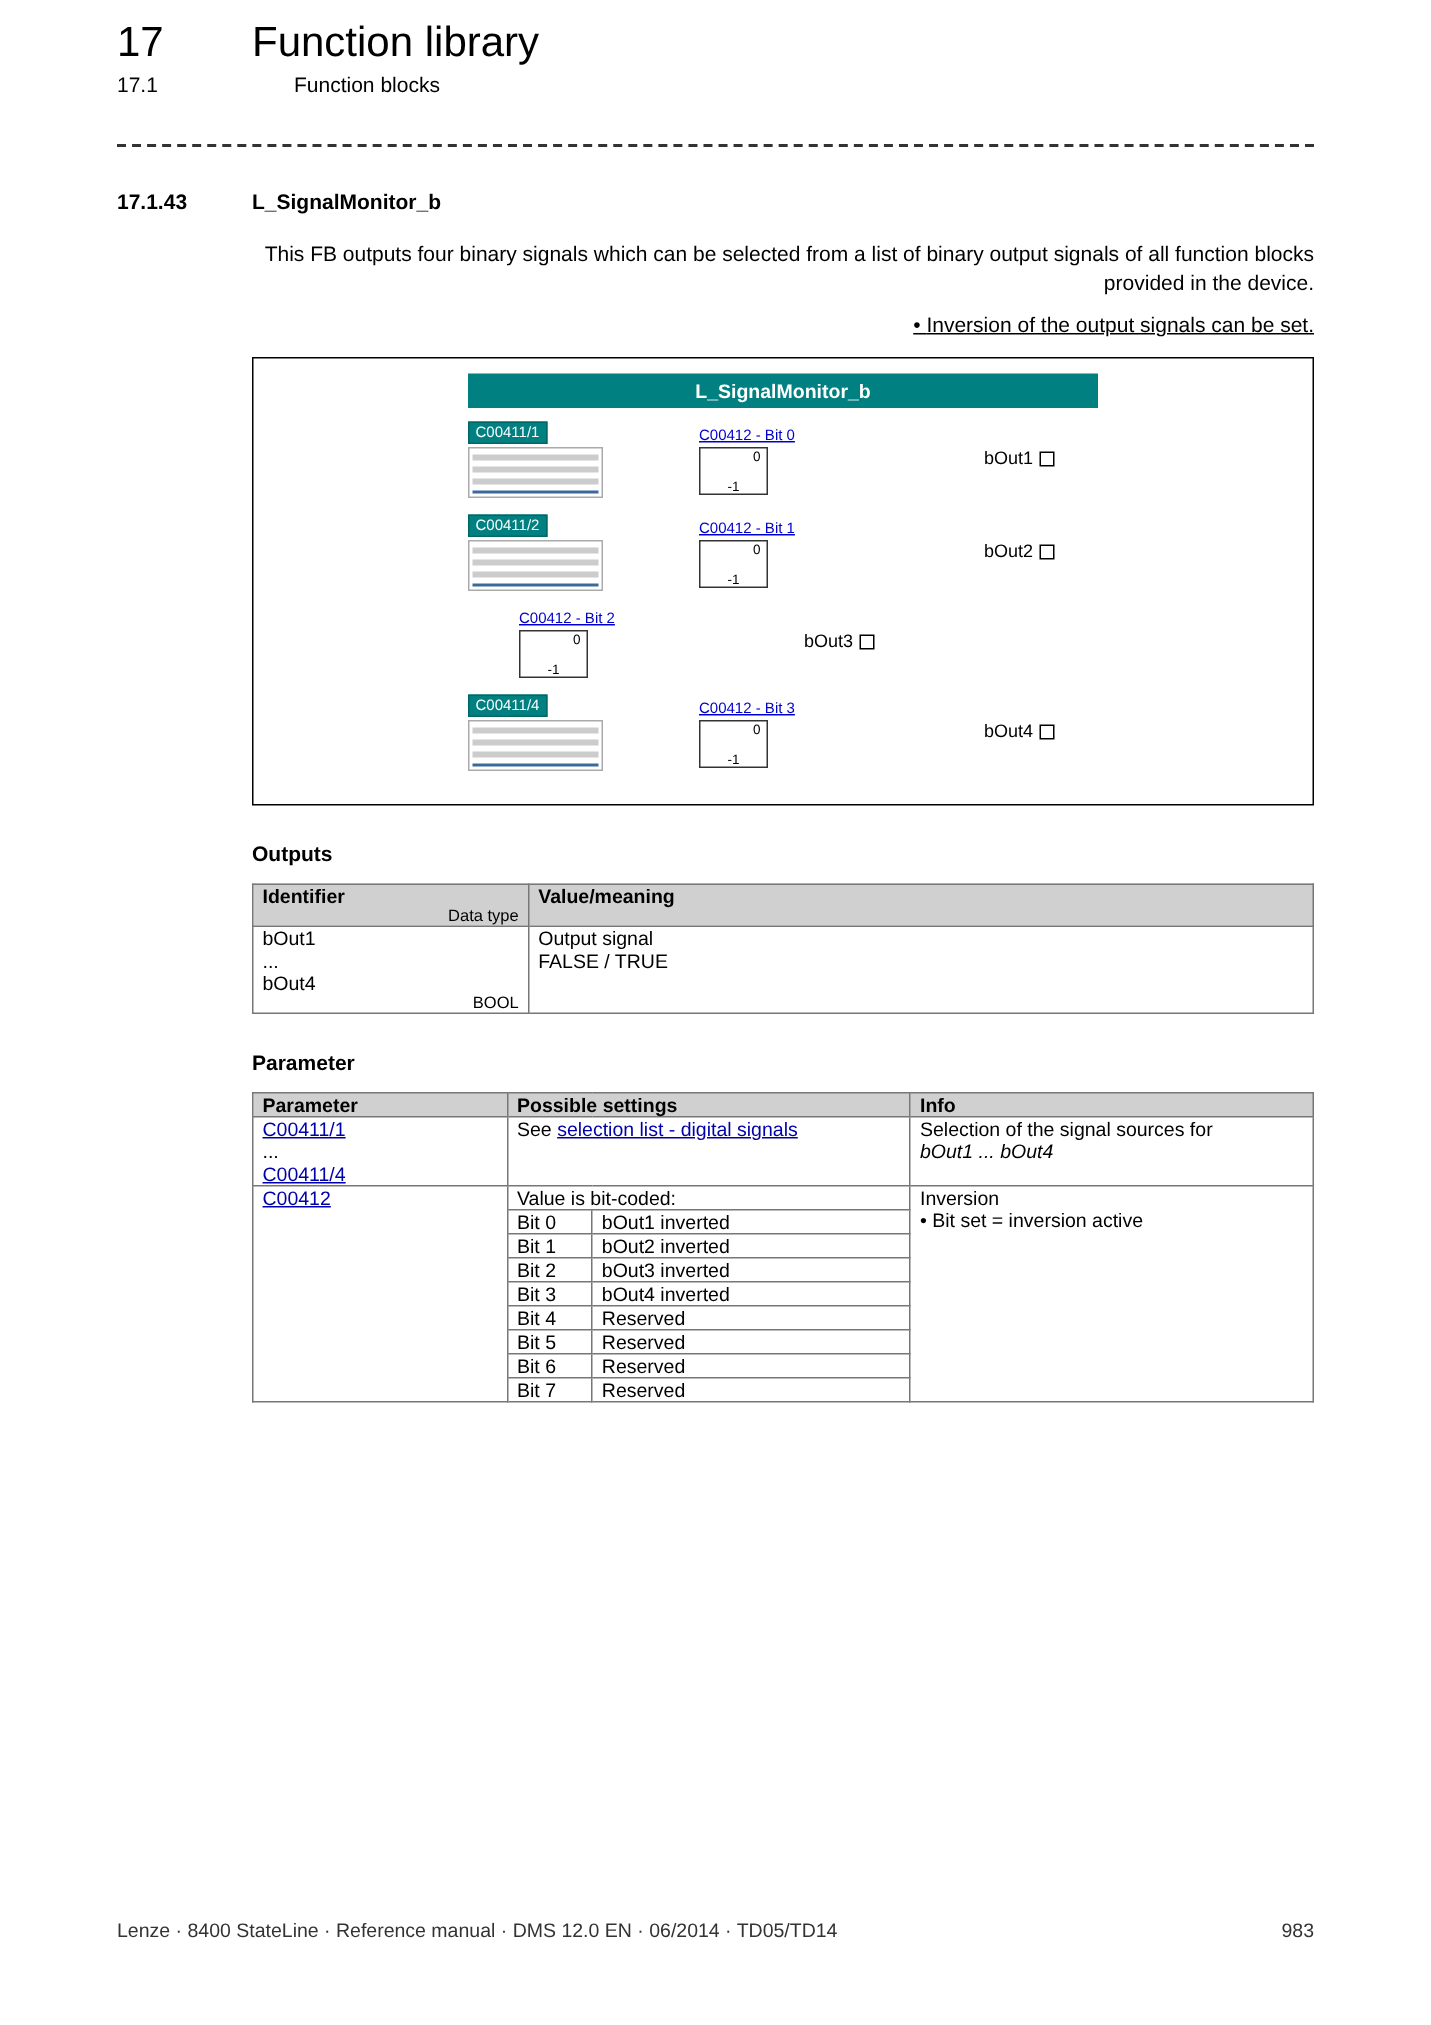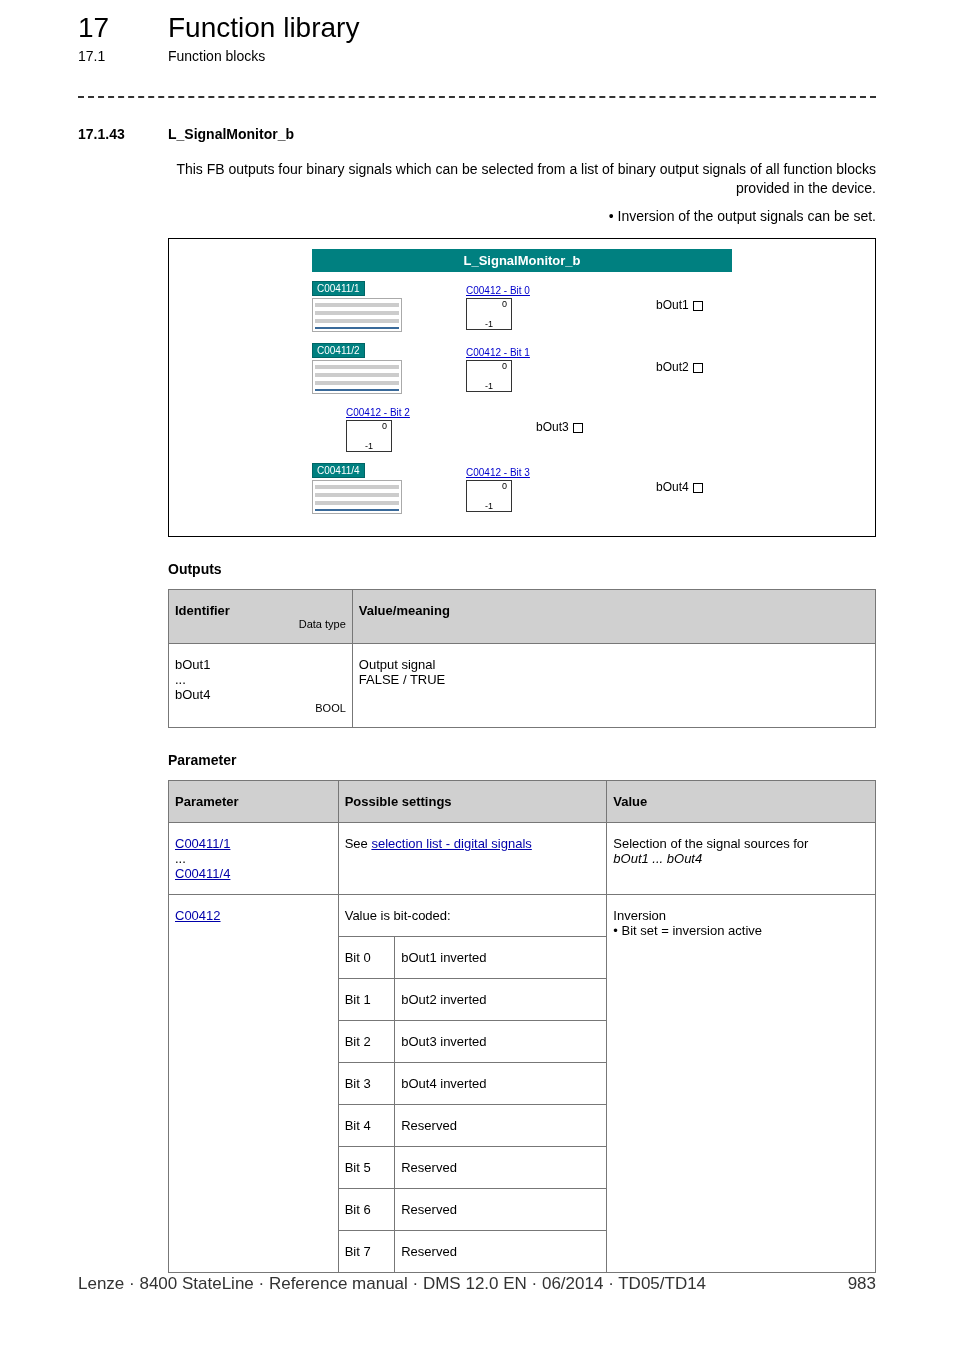--- a/index.html
+++ b/index.html
@@ -10,32 +10,32 @@
       background: #fff;
       color: #000;
       position: relative;
       padding: 12px 78px 0 78px;
     }
     .chapter-line { display: flex; align-items: baseline; }
     .chapter-no { font-size: 28px; font-weight: 400; width: 90px; }
     .chapter-title { font-size: 28px; font-weight: 400; }
     .subchap-line { display: flex; align-items: baseline; margin-top: 4px; }
     .subchap-no { font-size: 14px; width: 90px; }
-    .subchap-title { font-size: 14px; }
+    .subchap-title { font-size: 14px; margin-left: 28px; }
     .dashed-sep {
       border: none;
       border-top: 2px dashed #333;
       margin: 32px 0 28px 0;
     }
     .section-line { display: flex; align-items: flex-end; margin-bottom: 18px; }
     .section-no { font-size: 14px; font-weight: 700; width: 90px; }
     .section-title { font-size: 14px; font-weight: 700; }
     .body-indent { margin-left: 90px; text-align: right; }
     .para { font-size: 14px; line-height: 1.35; margin-bottom: 10px; }
-    .bullet { font-size: 14px; margin-left: 14px; margin-bottom: 14px; }
+    .bullet { font-size: 14px; margin-left: 14px; margin-bottom: 14px; text-decoration: underline; }
     .bullet::before { content: "• "; }
     .diagram-box {
       border: 1px solid #000;
       margin-left: 90px;
       margin-bottom: 24px;
       padding: 10px 10px 14px 10px;
     }
     .diagram-inner { width: 420px; margin: 0 auto; }
     .diag-header {
       background: #008080;
@@ -94,29 +94,29 @@
       content:"-1";
       position:absolute; bottom:0; left:18px; font-size:9px;
     }
     .out-label { font-size: 12px; margin-left: 60px; }
     .out-port {
       width:10px;height:10px;border:1px solid #000;background:#fff;
       display:inline-block; margin-left:4px; vertical-align:middle;
     }
     .subhead { font-size: 14px; font-weight: 700; margin: 0 0 12px 90px; }
     table { border-collapse: collapse; width: calc(100% - 90px); margin-left: 90px; font-size: 13px; margin-bottom: 24px; }
-    th, td { border: 1px solid #777; padding: 13px 6px; vertical-align: top; text-align: left; }
+    th, td { border: 1px solid #777; padding: 0 6px; vertical-align: top; text-align: left; }
     thead th { background: #d0d0d0; font-weight: 700; }
     .dt { text-align: right; font-size: 11px; }
     .linkish { color: #0000aa; text-decoration: underline; }
     .italic { font-style: italic; }
     .footer {
       position: absolute; bottom: 56px; left: 78px; right: 78px;
       display: flex; justify-content: space-between;
-      font-size: 17px; color: #333;
+      font-size: 13px; color: #333;
     }
   </style>
 </head>
 <body>
 
 <div class="chapter-line">
   <div class="chapter-no">17</div>
   <div class="chapter-title">Function library</div>
 </div>
 <div class="subchap-line">
@@ -216,21 +216,21 @@
   <colgroup>
       <col style="width:24%">
       <col style="width:8%">
       <col style="width:30%">
       <col style="width:38%">
     </colgroup>
   <thead>
     <tr>
       <th>Parameter</th>
       <th colspan="2">Possible settings</th>
-      <th>Value</th>
+      <th>Info</th>
     </tr>
   </thead>
   <tbody>
     <tr>
       <td>
         <div class="linkish">C00411/1</div>
         <div>...</div>
         <div class="linkish">C00411/4</div>
       </td>
       <td colspan="2">

